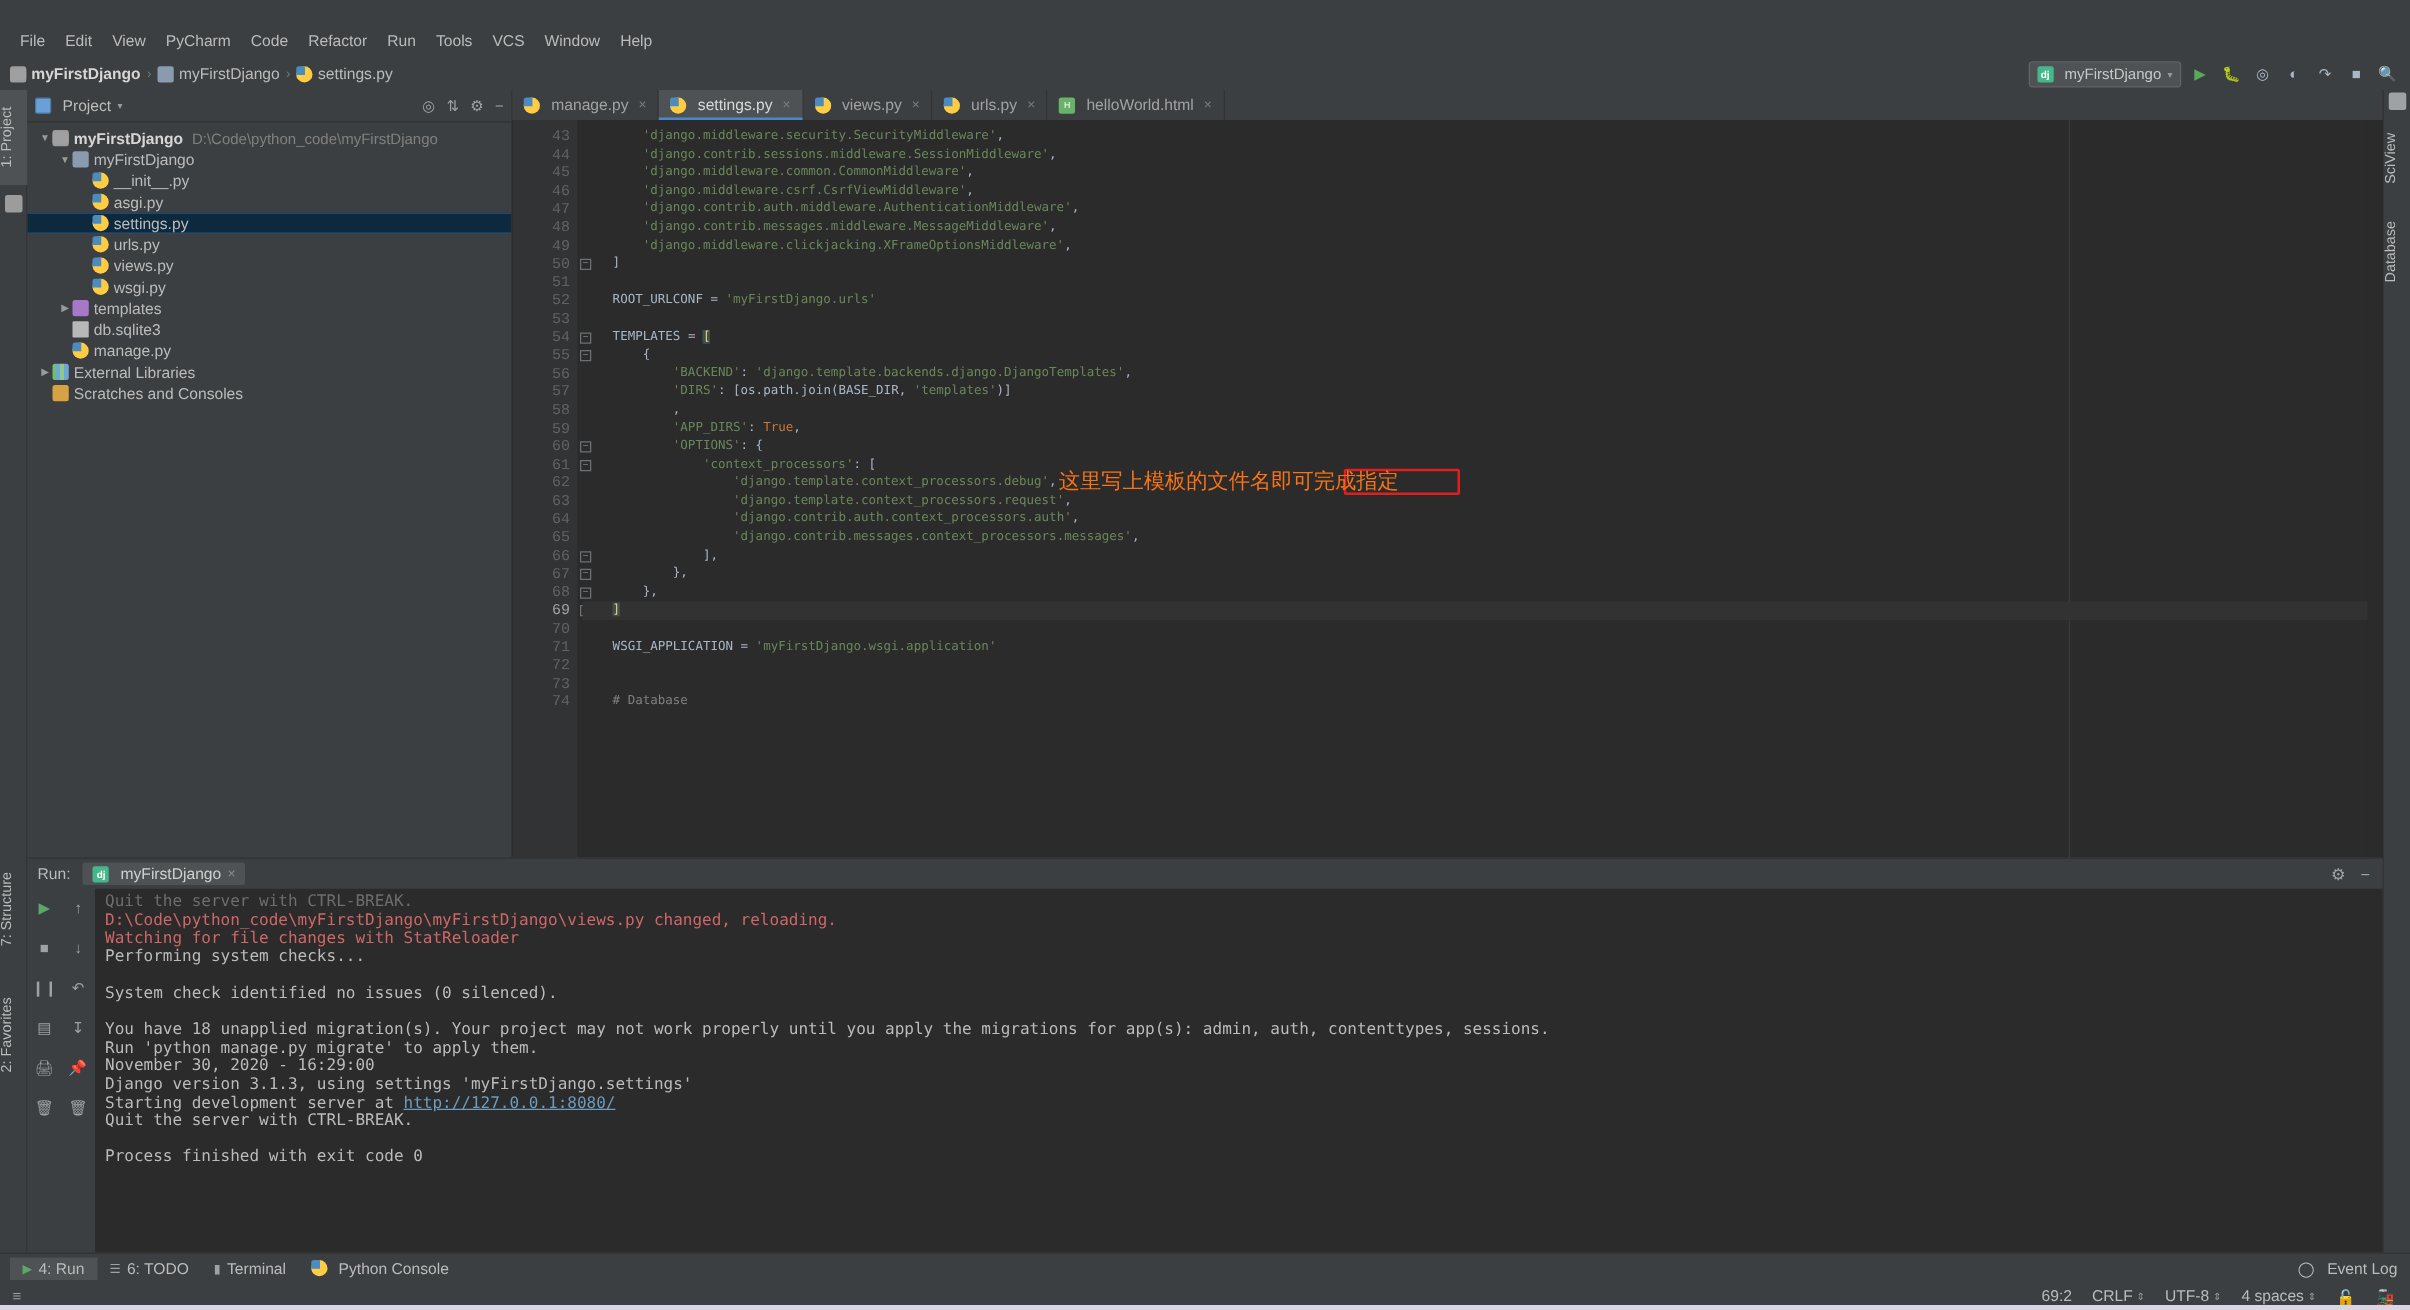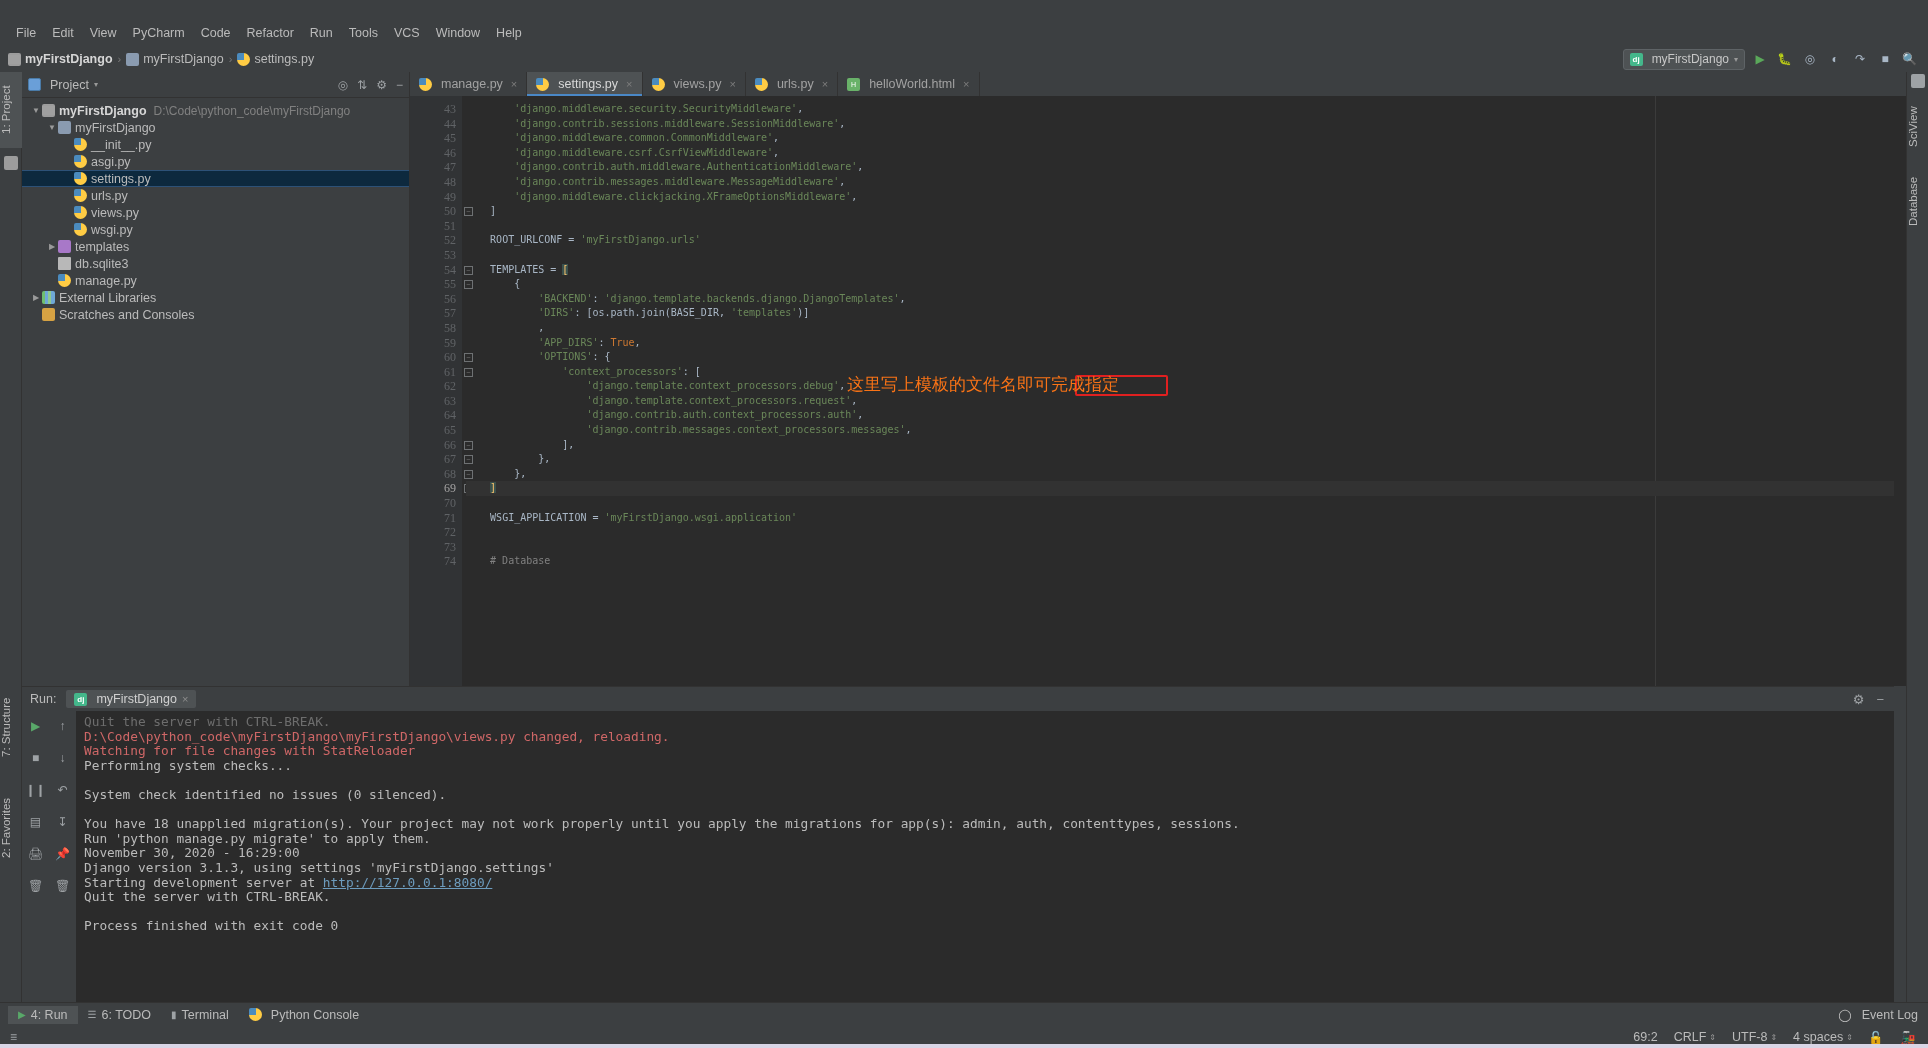--- a/index.html
+++ b/index.html
@@ -124,21 +124,21 @@
   }
   .etab.active { background: #4e5254; color: #d8d8d8; }
   .etab.active:after {
     content: ''; position: absolute; left: 0; right: 0; bottom: 0; height: 2px; background: #4a88c7;
   }
   .etab .x { color: #7d7d7d; font-size: 11px; margin-left: 3px; }
 
   .code-wrap { position: relative; height: 590px; background: #2b2b2b; overflow: hidden; }
   .gutter {
     position: absolute; left: 0; top: 0; width: 52px; height: 590px;
-    background: #313335; color: #606366; font-family: Liberation Serif, serif;
+    background: #313335; color: #606366; font-family: Liberation Mono, monospace;
     font-size: 12px; text-align: right; padding-top: 6px;
   }
   .gutter-row { height: 14.6px; line-height: 14.6px; padding-right: 6px; position: relative; }
   .gutter-row.cur { color: #a4a3a3; }
   .fold {
     position: absolute; right: -11px; top: 3px; width: 9px; height: 9px;
     border: 1px solid #6e7173; color: #888; font-size: 8px; line-height: 7px; text-align: center;
   }
   .code {
     position: absolute; left: 56px; top: 6px; right: 0; height: 584px;
@@ -159,21 +159,21 @@
     pointer-events: none;
   }
   .annot {
     position: absolute; color: #f97316; font-size: 17px;
     font-family: "DejaVu Sans", sans-serif; white-space: nowrap; font-weight: 500;
   }
   .scroll-marker { position:absolute; right:0; width:12px; top:0; bottom:0; background:#2b2b2b; }
 
   
   .run-panel {
-    position: absolute; top: 686px; left: 22px; right: 34px; height: 322px;
+    position: absolute; top: 686px; left: 22px; right: 22px; height: 322px;
     background: #3c3f41; border-top: 1px solid #323232;
   }
   .run-header { height: 24px; display: flex; align-items: center; padding-left: 8px; }
   .run-label { color: #bbbbbb; font-size: 12.5px; margin-right: 10px; }
   .run-tab {
     display:flex; align-items:center; gap:5px; background:#4e5254;
     padding: 2px 8px; color:#d0d0d0; font-size:12.5px; border-radius:2px;
   }
   .run-hdr-icons { margin-left:auto; display:flex; gap:12px; padding-right:10px; color:#9ea2a5; font-size:13px; }
   .run-body { position:absolute; top:24px; left:0; right:0; bottom:0; display:flex; }

